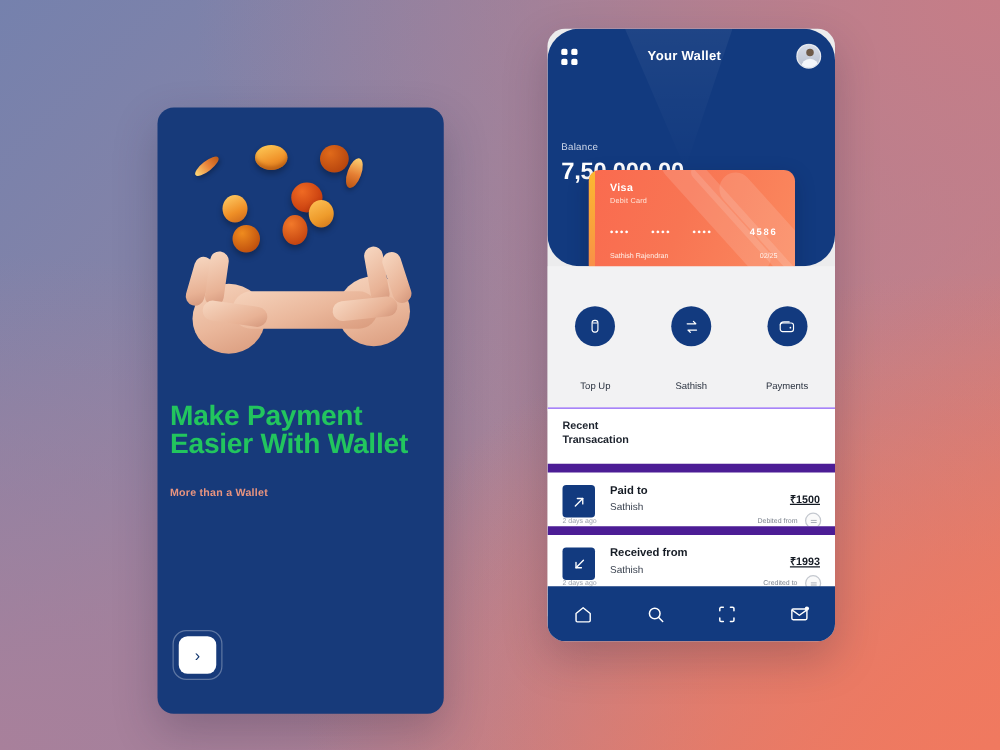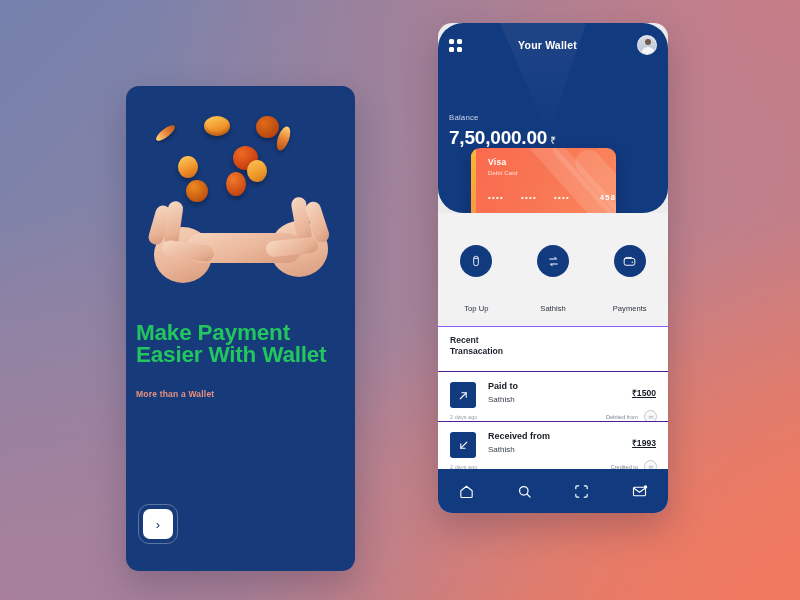--- a/index.html
+++ b/index.html
@@ -112,25 +112,24 @@
   }
   .balance-amt {
     position: absolute; left: 11px; top: 104px;
     color: #ffffff; font-size: 19px; font-weight: bold; letter-spacing: -.2px;
   }
   .balance-cur { font-size: 10px; font-weight: normal; margin-left: 3px; }
 
   
   .cc {
     position: absolute; left: 33px; top: 113px;
-    width: 145px; height: 85px; border-radius: 9px;
+    width: 165px; height: 85px; border-radius: 9px;
     background: linear-gradient(110deg, #fa6a4f 0%, #f87553 45%, #fb8a5f 100%);
     overflow: hidden;
     box-shadow: 0 6px 16px rgba(10,20,50,.28);
-    margin-top: 12px;
   }
   .cc .edge {
     position: absolute; left: 0; top: 0; width: 5px; height: 100%;
     background: linear-gradient(180deg, #fcb731, #f9a23c 55%, #f98b4c);
   }
   .cc .shine {
     position: absolute; border-radius: 30px;
     background: rgba(255,255,255,.13);
     transform: rotate(-42deg);
   }
@@ -161,21 +160,21 @@
   
   .recent-head {
     position: absolute; left: 0; top: 303px; width: 100%; height: 45px;
     background: #ffffff; padding: 8px 12px;
     border-top: 1px solid #8b5cf6;
   }
   .recent-head .t1 { color:#1d232d; font-size: 8.6px; font-weight: bold; line-height: 11px; }
 
   .tx {
     position: absolute; left: 0; width: 100%; height: 54px;
-    background: #ffffff; border-top: 1px solid #4c1d95;
+    background: #ffffff; border-top: 7px solid #4c1d95;
     padding: 8px 12px;
   }
   .tx.first { top: 348px; }
   .tx.second { top: 398px; }
   .tx-icon {
     position: absolute; left: 12px; top: 10px;
     width: 26px; height: 26px; border-radius: 3px; background: #123a7f;
     display: flex; align-items: center; justify-content: center;
   }
   .tx-title { position: absolute; left: 50px; top: 9px; color:#151b24;

